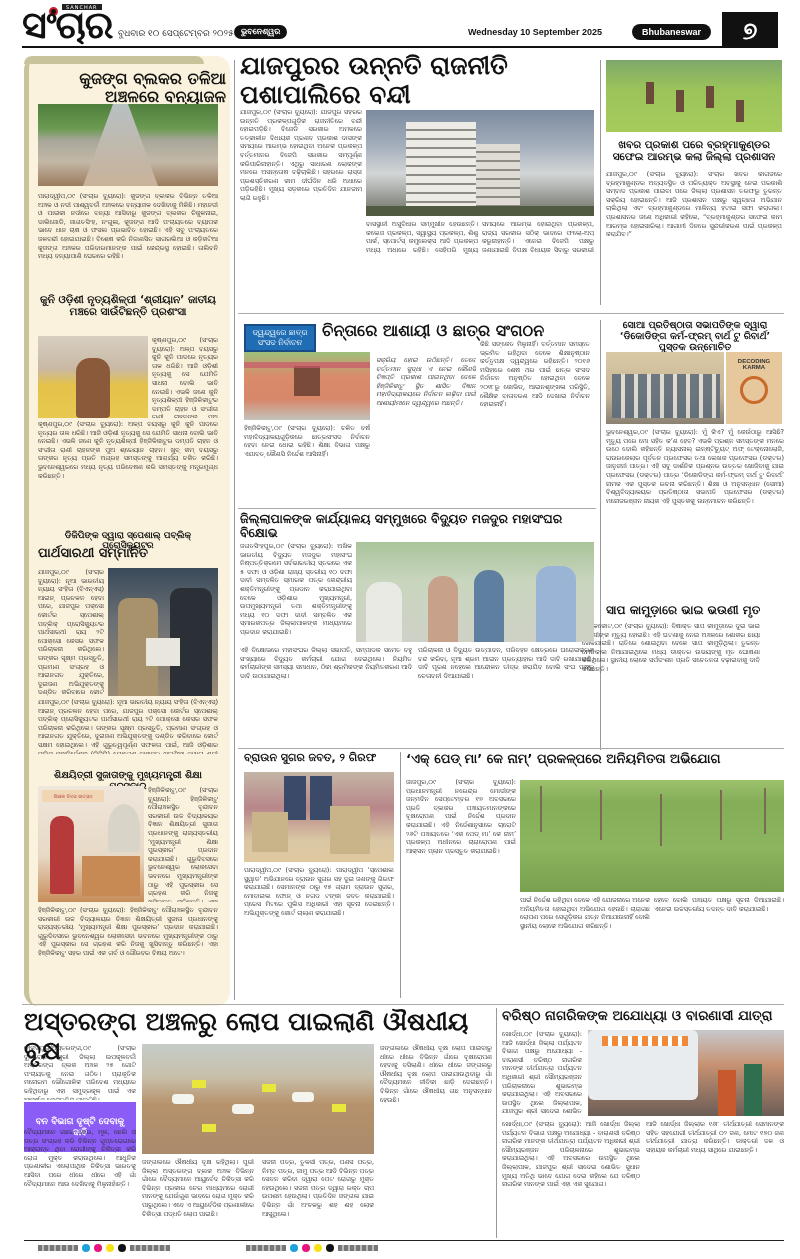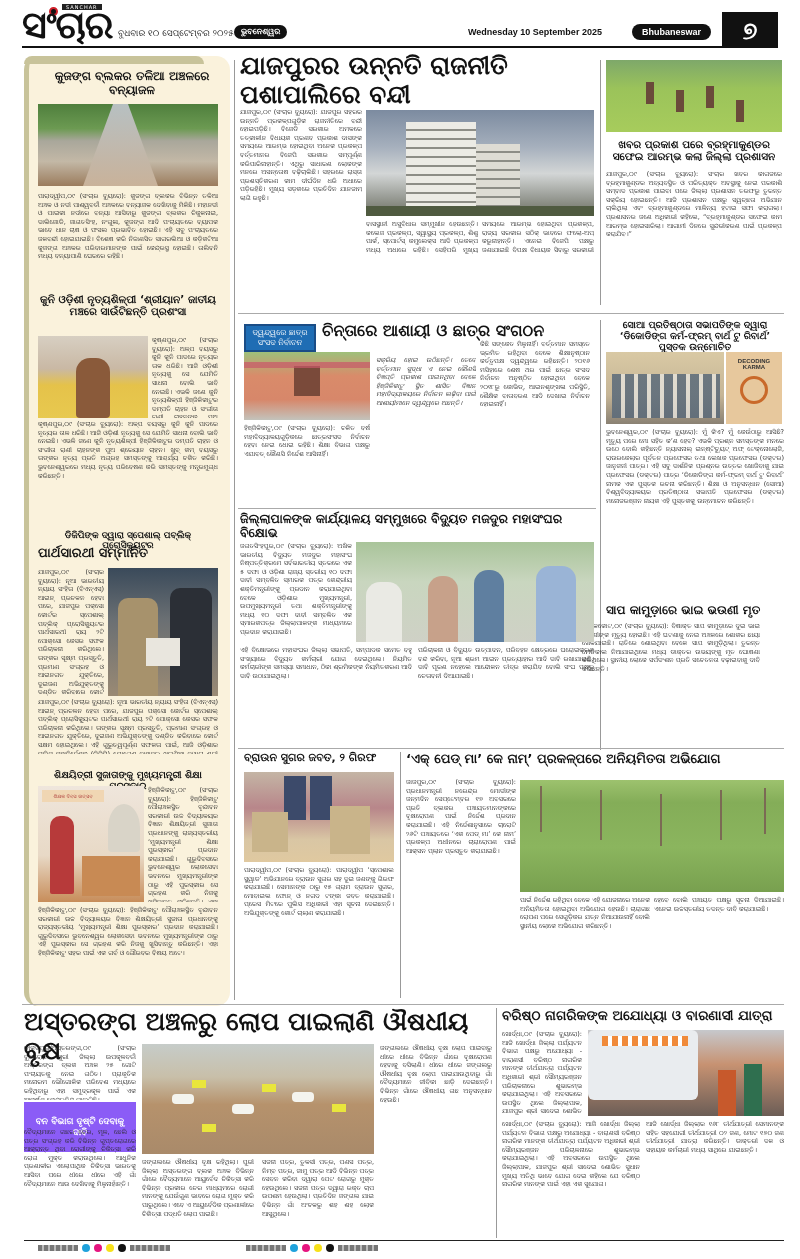--- a/index.html
+++ b/index.html
@@ -46,21 +46,21 @@
   <div class="abs date-odia">ବୁଧବାର ୧୦ ସେପ୍ଟେମ୍ବର ୨୦୨୫</div>
   <div class="abs city-odia">ଭୁବନେଶ୍ୱର</div>
   <div class="abs date-en">Wednesday 10 September 2025</div>
   <div class="abs city-en">Bhubaneswar</div>
   <div class="abs page-num-box">୭</div>
 </div>
 
 <div class="abs left-col"></div>
 <div class="abs left-col-shadow"></div>
 
-<div class="abs hl" style="left:38px;top:70px;width:188px;font-size:12px;text-align:center;">କୁଜଙ୍ଗ ବ୍ଲକର ତଳିଆ ଅଞ୍ଚଳରେ ବନ୍ୟାଜଳ</div>
+<div class="abs hl" style="left:38px;top:70px;width:188px;font-size:16px;text-align:right;">କୁଜଙ୍ଗ ବ୍ଲକର ତଳିଆ ଅଞ୍ଚଳରେ ବନ୍ୟାଜଳ</div>
 <div class="abs photo" style="left:38px;top:104px;width:180px;height:82px;background:linear-gradient(180deg,#4f7f3d 0%,#6c9a52 30%,#a9a79b 45%,#c3b8a6 70%,#9b7c5d 100%);">
   <div style="position:absolute;left:45px;top:0;width:75px;height:82px;background:linear-gradient(180deg,#b7c0c2,#c9b29a);clip-path:polygon(40% 0,60% 0,100% 100%,0 100%);"></div>
 </div>
 <div class="abs body-txt" style="left:38px;top:192px;width:180px;height:84px;">ପାରାଦ୍ୱୀପ,୦୯ (ସଂଚାର ବ୍ୟୁରୋ): କୁଜଙ୍ଗ ବ୍ଲକର ବିଭିନ୍ନ ତଳିଆ ଅଞ୍ଚଳ ଓ ନଦୀ ପାଶ୍ୱବର୍ତୀ ଅଞ୍ଚଳରେ ବନ୍ୟାଜଳ ଦେଖିବାକୁ ମିଳିଛି। ମହାନଦୀ ଓ ପାଇକା ନଦୀରେ ବନ୍ୟା ଆସିବାରୁ କୁଜଙ୍ଗ ବ୍ଲକର ଚିକୁଳନାଇ, ଦାଲିଜୋଡି, ଜାଗତସିଂହ, ନଂଗୁଳା, କୁଜଙ୍ଗ ଆଦି ପଂଚାୟତରେ ବ୍ୟାପକ ଭାବେ ଧାନ ଚାଷ ଓ ଫସଲ ପ୍ରଭାବିତ ହୋଇଛି। ଏହି ସବୁ ପଂଚାୟତରେ ଜଳବନ୍ଦୀ ହୋଇଯାଇଛି। ବିଶେଷ କରି ନିଚ୍ଚାଣସିତ ସାଗରଲିଆ ଓ କଡ଼ିକଟିଆ କୁଜଙ୍ଗ ଅଞ୍ଚଳର ପରିବାରମାନଙ୍କ ପାଇଁ କେନ୍ଦ୍ରସ୍ଥ ହୋଇଛି। ତାଲିବନି ମଧ୍ୟ ବନ୍ୟାପାଣି ଘେରରେ ରହିଛି।</div>
 
 <div class="abs hl" style="left:38px;top:293px;width:180px;font-size:10.5px;text-align:center;">କୁନି ଓଡ଼ିଶୀ ନୃତ୍ୟଶିଳ୍ପୀ ‘ଶ୍ରୀୟାନ’ ଜାତୀୟ ମଞ୍ଚରେ ସାଉଁଟିଛନ୍ତି ପ୍ରଶଂସା</div>
 <div class="abs photo" style="left:38px;top:336px;width:110px;height:82px;background:linear-gradient(180deg,#d7cfc2 0%,#c9b8a4 40%,#e5c24a 60%,#e8c94f 100%);">
   <div style="position:absolute;left:38px;top:22px;width:34px;height:60px;background:#8a5a3a;border-radius:14px 14px 4px 4px;"></div>
 </div>
 <div class="abs body-txt" style="left:152px;top:336px;width:66px;height:82px;">କୃଷ୍ଣପୁର,୦୯ (ସଂଚାର ବ୍ୟୁରୋ): ଅଳ୍ପ ବୟସରୁ କୁନି କୁନି ପାଦରେ ନୃତ୍ୟର ତାଳ ଧରିଛି। ଆଜି ଓଡ଼ିଶୀ ନୃତ୍ୟକୁ ସେ ଯେମିତି ସାଧନା ବୋଲି ଭାବି ନେଇଛି। ଏଭଳି ଜଣେ କୁନି ନୃତ୍ୟଶିଳ୍ପୀ ହିଞ୍ଜିଳିକାଟୁର ଦମ୍ପତି ଚାହନ ଓ ସଂଗୀତା ରାଣୀ ଚାହନଙ୍କ ପୁଅ ଶ୍ରେୟାନ ଚାହନ। ଖୁବ୍ କମ୍ ବୟସରୁ ତାଙ୍କର ନୃତ୍ୟ ପ୍ରତି ଅଗ୍ରହ ସମସ୍ତଙ୍କୁ ଆଶ୍ଚର୍ଯ୍ୟ ଚକିତ କରିଛି। ଭୁବନେଶ୍ୱରରେ ମଧ୍ୟ ନୃତ୍ୟ ପରିବେଷଣ କରି ସମସ୍ତଙ୍କୁ ମନ୍ତ୍ରମୁଗ୍ଧ କରିଛନ୍ତି।</div>

